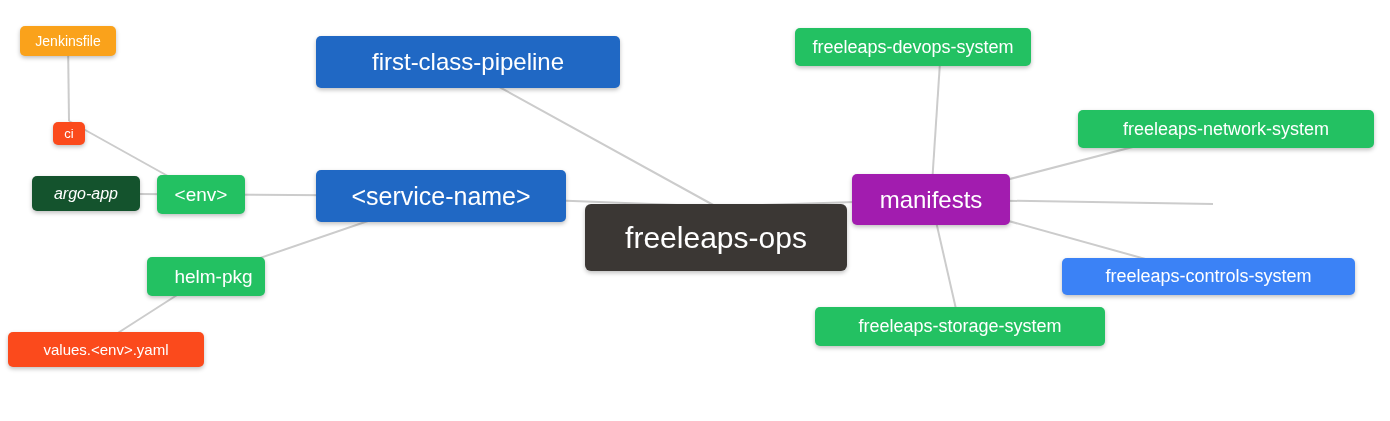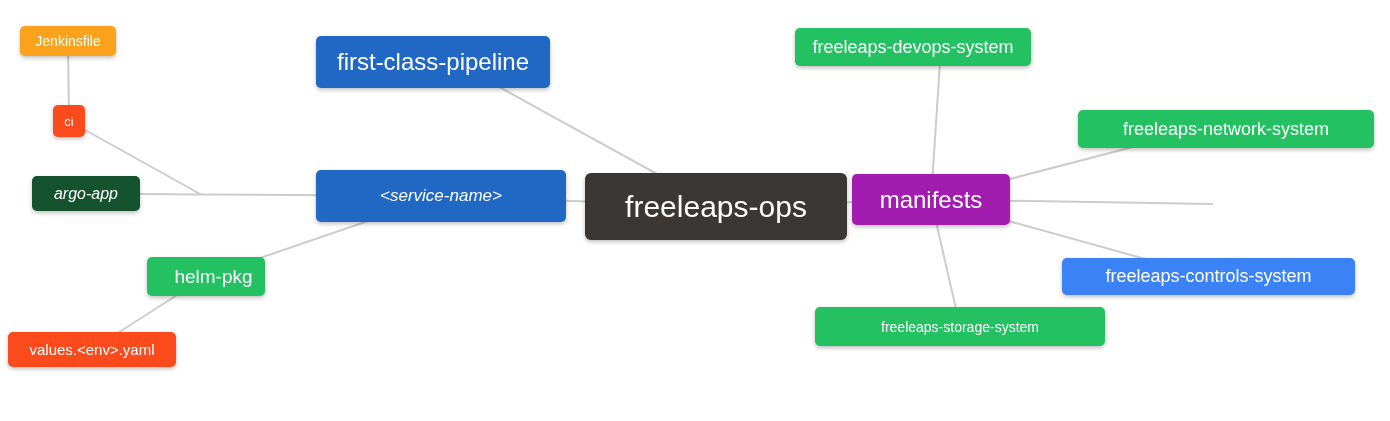--- a/index.html
+++ b/index.html
@@ -31,20 +31,21 @@
     color: #ffffff;
     border-radius: 5px;
     box-shadow: 0 2px 4px rgba(0,0,0,0.25);
     white-space: nowrap;
     cursor: pointer;
     user-select: none;
     box-sizing: border-box;
   }
   .node.root {
     border-radius: 6px;
+    margin-top: 31px;
   }
 </style>
 </head>
 <body>
 
 <div class="canvas">
 
   <svg class="edge-layer" id="edge-layer" width="1390" height="421">
       <line x1="68" y1="41" x2="69" y2="121" stroke="#cccccc" stroke-width="2"></line>
       <line x1="69" y1="121" x2="201" y2="194.5" stroke="#cccccc" stroke-width="2"></line>
@@ -57,39 +58,40 @@
       <line x1="716" y1="206.5" x2="931" y2="199.5" stroke="#cccccc" stroke-width="2"></line>
       <line x1="931" y1="199.5" x2="941" y2="47" stroke="#cccccc" stroke-width="2"></line>
       <line x1="931" y1="199.5" x2="1202" y2="129" stroke="#cccccc" stroke-width="2"></line>
       <line x1="931" y1="199.5" x2="1213" y2="204" stroke="#cccccc" stroke-width="2"></line>
       <line x1="931" y1="199.5" x2="1208.5" y2="276.5" stroke="#cccccc" stroke-width="2"></line>
       <line x1="931" y1="199.5" x2="960" y2="326.5" stroke="#cccccc" stroke-width="2"></line>
     </svg>
 
   <div class="node" style="left: 20px; top: 26px; width: 96px; height: 30px; font-size: 14px; background: rgb(250, 162, 27);">Jenkinsfile</div>
 
-  <div class="node" style="left: 53px; top: 105px; width: 32px; height: 32px; font-size: 13px; background: rgb(251, 74, 28);">ci</div>
+  <div class="node" style="left: 53px; top: 122px; width: 32px; height: 23px; font-size: 13px; background: rgb(251, 74, 28);">ci</div>
 
   <div class="node" style="left: 32px; top: 176px; width: 108px; height: 35px; font-size: 16px; background: #14532d; font-style: italic;">argo-app</div>
 
+  <div class="node" style="left: 157px; top: 175px; width: 88px; height: 39px; font-size: 19px; background: rgb(35, 193, 98);">&lt;env&gt;</div>
 
   <div class="node" style="left: 147px; top: 257px; width: 118px; height: 39px; font-size: 19px; background: rgb(35, 193, 98); padding-left: 15px;">helm-pkg</div>
 
-  <div class="node" style="left: 8px; top: 332px; width: 168px; height: 35px; font-size: 15px; background: rgb(251, 74, 28);">values.&lt;env&gt;.yaml</div>
+  <div class="node" style="left: 8px; top: 332px; width: 196px; height: 35px; font-size: 15px; background: rgb(251, 74, 28);">values.&lt;env&gt;.yaml</div>
 
-  <div class="node" style="left: 316px; top: 36px; width: 234px; height: 52px; font-size: 24px; background: rgb(32, 104, 196);">first-class-pipeline</div>
+  <div class="node" style="left: 316px; top: 36px; width: 304px; height: 52px; font-size: 24px; background: rgb(32, 104, 196);">first-class-pipeline</div>
 
-  <div class="node" style="left: 316px; top: 170px; width: 250px; height: 52px; font-size: 17px; background: rgb(32, 104, 196); font-style: italic;">&lt;service-name&gt;</div>
+  <div class="node" style="left: 316px; top: 170px; width: 250px; height: 52px; font-size: 25px; background: rgb(32, 104, 196);">&lt;service-name&gt;</div>
 
   <div class="node root" style="left: 585px; top: 173px; width: 262px; height: 67px; font-size: 30px; background: rgb(59, 55, 52);">freeleaps-ops</div>
 
   <div class="node" style="left: 852px; top: 174px; width: 158px; height: 51px; font-size: 24px; background: #a21caf;">manifests</div>
 
   <div class="node" style="left: 795px; top: 28px; width: 236px; height: 38px; font-size: 18px; background: rgb(35, 193, 98);">freeleaps-devops-system</div>
 
   <div class="node" style="left: 1054px; top: 110px; width: 296px; height: 38px; font-size: 18px; background: rgb(35, 193, 98); margin-left: 24px;">freeleaps-network-system</div>
 
 
   <div class="node" style="left: 1062px; top: 258px; width: 293px; height: 37px; font-size: 18px; background: #3b82f6;">freeleaps-controls-system</div>
 
-  <div class="node" style="left: 815px; top: 307px; width: 290px; height: 39px; font-size: 14px; background: rgb(35, 193, 98);">freeleaps-storage-system</div>
+  <div class="node" style="left: 815px; top: 307px; width: 290px; height: 39px; font-size: 18px; background: rgb(35, 193, 98);">freeleaps-storage-system</div>
 
 </div>
 
 </body></html>

